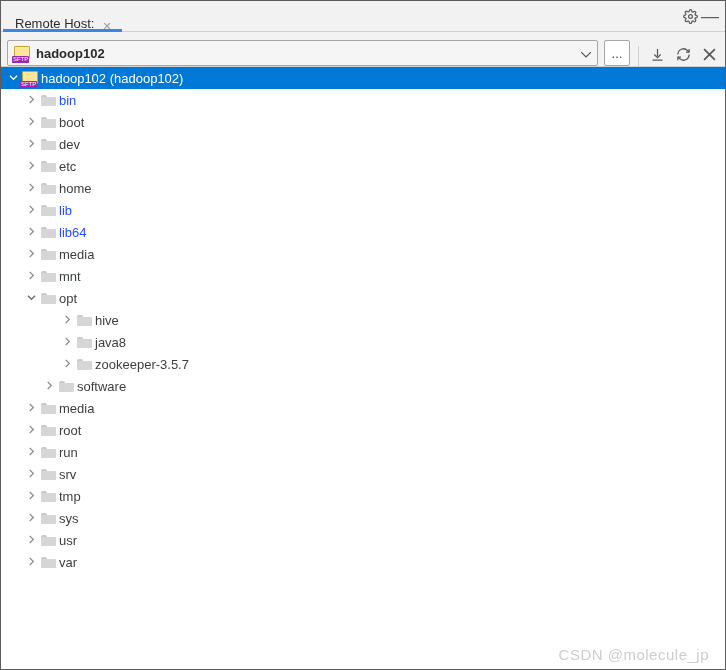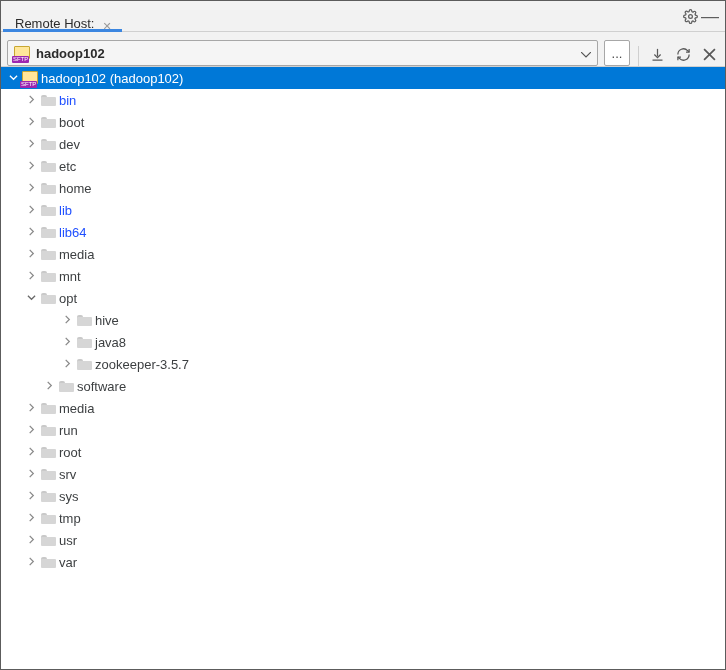--- a/index.html
+++ b/index.html
@@ -264,57 +264,57 @@
           </span>
           <span class="lab">media</span>
         </div>
         <div class="node" style="--depth: 1;">
           <span class="arrow"><svg width="9" height="9" viewBox="0 0 10 10">
               <path d="M3 1 L7 5 L3 9" fill="none" stroke="#8a8a8a" stroke-width="1.4"></path>
             </svg></span>
           <span class="fico">
             <span class="folder"></span>
           </span>
+          <span class="lab">root</span>
+        </div>
+        <div class="node" style="--depth: 1;">
+          <span class="arrow"><svg width="9" height="9" viewBox="0 0 10 10">
+              <path d="M3 1 L7 5 L3 9" fill="none" stroke="#8a8a8a" stroke-width="1.4"></path>
+            </svg></span>
+          <span class="fico">
+            <span class="folder"></span>
+          </span>
           <span class="lab">run</span>
         </div>
         <div class="node" style="--depth: 1;">
           <span class="arrow"><svg width="9" height="9" viewBox="0 0 10 10">
               <path d="M3 1 L7 5 L3 9" fill="none" stroke="#8a8a8a" stroke-width="1.4"></path>
             </svg></span>
           <span class="fico">
             <span class="folder"></span>
           </span>
-          <span class="lab">root</span>
-        </div>
-        <div class="node" style="--depth: 1;">
-          <span class="arrow"><svg width="9" height="9" viewBox="0 0 10 10">
-              <path d="M3 1 L7 5 L3 9" fill="none" stroke="#8a8a8a" stroke-width="1.4"></path>
-            </svg></span>
-          <span class="fico">
-            <span class="folder"></span>
-          </span>
           <span class="lab">srv</span>
         </div>
         <div class="node" style="--depth: 1;">
           <span class="arrow"><svg width="9" height="9" viewBox="0 0 10 10">
               <path d="M3 1 L7 5 L3 9" fill="none" stroke="#8a8a8a" stroke-width="1.4"></path>
             </svg></span>
           <span class="fico">
             <span class="folder"></span>
           </span>
+          <span class="lab">tmp</span>
+        </div>
+        <div class="node" style="--depth: 1;">
+          <span class="arrow"><svg width="9" height="9" viewBox="0 0 10 10">
+              <path d="M3 1 L7 5 L3 9" fill="none" stroke="#8a8a8a" stroke-width="1.4"></path>
+            </svg></span>
+          <span class="fico">
+            <span class="folder"></span>
+          </span>
           <span class="lab">sys</span>
-        </div>
-        <div class="node" style="--depth: 1;">
-          <span class="arrow"><svg width="9" height="9" viewBox="0 0 10 10">
-              <path d="M3 1 L7 5 L3 9" fill="none" stroke="#8a8a8a" stroke-width="1.4"></path>
-            </svg></span>
-          <span class="fico">
-            <span class="folder"></span>
-          </span>
-          <span class="lab">tmp</span>
         </div>
         <div class="node" style="--depth: 1;">
           <span class="arrow"><svg width="9" height="9" viewBox="0 0 10 10">
               <path d="M3 1 L7 5 L3 9" fill="none" stroke="#8a8a8a" stroke-width="1.4"></path>
             </svg></span>
           <span class="fico">
             <span class="folder"></span>
           </span>
           <span class="lab">usr</span>
         </div>
@@ -323,13 +323,14 @@
               <path d="M3 1 L7 5 L3 9" fill="none" stroke="#8a8a8a" stroke-width="1.4"></path>
             </svg></span>
           <span class="fico">
             <span class="folder"></span>
           </span>
           <span class="lab">var</span>
         </div>
       </div>
   </div>
 
+  <div class="watermark">CSDN @molecule_jp</div>
 </div>
 
 </body></html>

